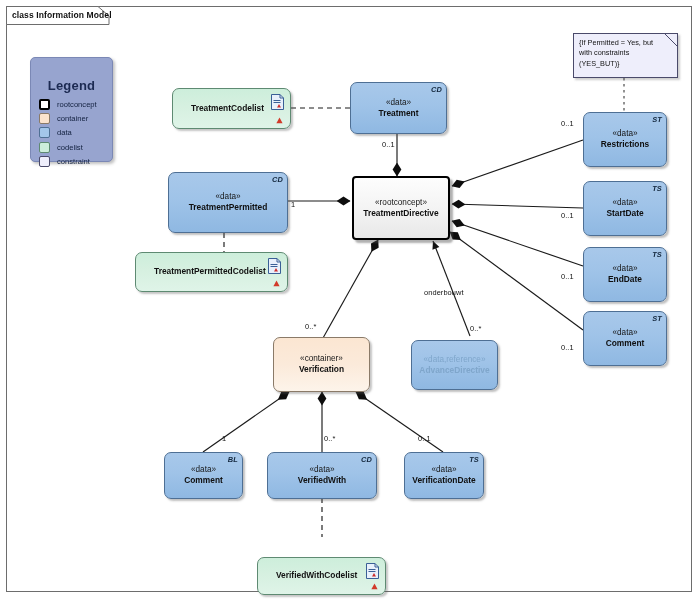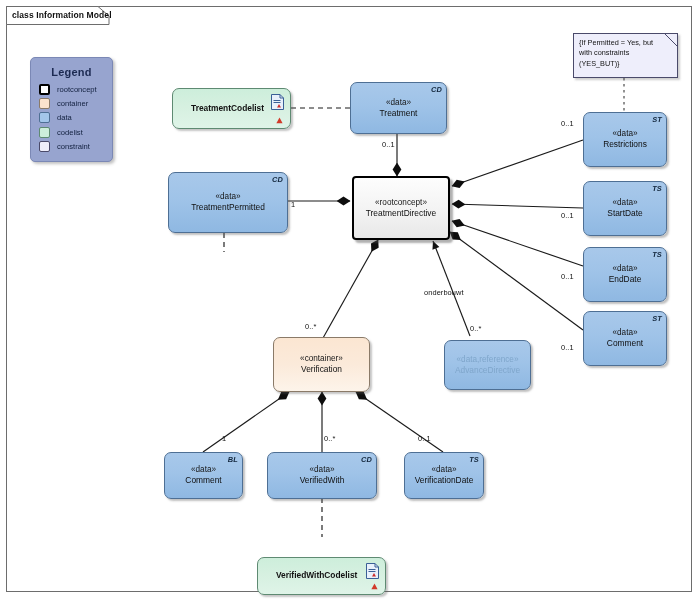--- a/index.html
+++ b/index.html
@@ -28,21 +28,21 @@
   svg.layer{position:absolute;left:0;top:0;width:700px;height:600px;pointer-events:none;}
 
   
   .node{
     position:absolute;box-sizing:border-box;
     display:flex;flex-direction:column;align-items:center;justify-content:center;
     font-size:8.4px;color:#1a1a1a;text-align:center;line-height:1.35;
     border-radius:7px;
   }
   .node .stereo{font-size:8.2px;font-weight:normal;color:#161616;}
-  .node .nname{font-size:8.4px;font-weight:normal;color:#0f0f0f;margin-top:0;}
+  .node .nname{font-size:8.4px;font-weight:bold;color:#0f0f0f;margin-top:0;}
 
   .node.data{
     background:linear-gradient(to bottom,#a8c8ea 0%,#9fc3e8 45%,#8fb8e2 100%);
     border:1px solid #4e6f94;
     box-shadow:2px 2px 2px rgba(90,90,90,.38);
   }
   .node.rootconcept{
     background:linear-gradient(to bottom,#fdfdfd 0%,#f3f3f3 55%,#e8e8e8 100%);
     border:2.5px solid #000000;border-radius:4px;
     box-shadow:3px 3px 2px rgba(80,80,80,.45);
@@ -85,22 +85,22 @@
   .note-fold{position:absolute;right:0;top:0;width:12px;height:12px;}
 
   
   .legend{
     position:absolute;left:30px;top:57px;width:83px;height:105px;
     background:#97a4cf;border:1px solid #7b88b5;border-radius:5px;
     box-shadow:2px 2px 3px rgba(80,80,80,.35);
     box-sizing:border-box;
   }
   .legend-title{
-    text-align:center;font-size:11px;font-weight:bold;color:#1c2a52;
-    margin-top:8px;letter-spacing:.2px;
+    text-align:center;font-size:13px;font-weight:bold;color:#1c2a52;
+    margin-top:20px;letter-spacing:.2px;
   }
   .legend-rows{margin-top:4px;padding-left:8px;}
   .legend-row{display:flex;align-items:center;height:14.4px;}
   .swatch{
     width:11px;height:11px;box-sizing:border-box;border-radius:2px;
     flex:0 0 auto;
   }
   .legend-label{
     font-size:7.6px;color:#12203f;margin-left:7px;white-space:nowrap;
   }
@@ -214,20 +214,33 @@
     <span class="stereo">«data»</span>
     <span class="nname">Treatment</span>
   </div>
 
   <div class="node data" style="left:168px;top:172px;width:120px;height:61px;">
     <span class="typetag">CD</span>
     <span class="stereo">«data»</span>
     <span class="nname">TreatmentPermitted</span>
   </div>
 
+  <div class="node codelist" style="left:135px;top:252px;width:153px;height:40px;">
+    <span class="nname">TreatmentPermittedCodelist</span>
+    <svg class="doc-icon" viewBox="0 0 13 16">
+      <path d="M0.5,0.5 L9,0.5 L12.5,4 L12.5,15.5 L0.5,15.5 Z" fill="#e8f0fb" stroke="#3a5f96" stroke-width="1"></path>
+      <path d="M9,0.5 L9,4 L12.5,4" fill="none" stroke="#3a5f96" stroke-width="1"></path>
+      <rect x="2.5" y="6" width="7" height="1" fill="#3a5f96"></rect>
+      <rect x="2.5" y="8" width="7" height="1" fill="#3a5f96"></rect>
+      <path d="M6,13.5 L8,10 L10,13.5 Z" fill="#cc2b2b"></path>
+    </svg>
+    <svg class="red-mark" viewBox="0 0 7 7">
+      <path d="M3.5,0.5 L6.6,6.3 L0.4,6.3 Z" fill="#d23a2a"></path>
+    </svg>
+  </div>
 
   <div class="node rootconcept" style="left:352px;top:176px;width:98px;height:64px;">
     <span class="stereo">«rootconcept»</span>
     <span class="nname">TreatmentDirective</span>
   </div>
 
   <div class="node data" style="left:583px;top:112px;width:84px;height:55px;">
     <span class="typetag">ST</span>
     <span class="stereo">«data»</span>
     <span class="nname">Restrictions</span>
@@ -249,21 +262,21 @@
     <span class="typetag">ST</span>
     <span class="stereo">«data»</span>
     <span class="nname">Comment</span>
   </div>
 
   <div class="node container" style="left:273px;top:337px;width:97px;height:55px;">
     <span class="stereo">«container»</span>
     <span class="nname">Verification</span>
   </div>
 
-  <div class="node data reference" style="left:444px;top:340px;width:87px;height:50px;">
+  <div class="node data reference" style="left:411px;top:340px;width:87px;height:50px;">
     <span class="stereo">«data,reference»</span>
     <span class="nname">AdvanceDirective</span>
   </div>
 
   <div class="node data" style="left:164px;top:452px;width:79px;height:47px;">
     <span class="typetag">BL</span>
     <span class="stereo">«data»</span>
     <span class="nname">Comment</span>
   </div>
 

